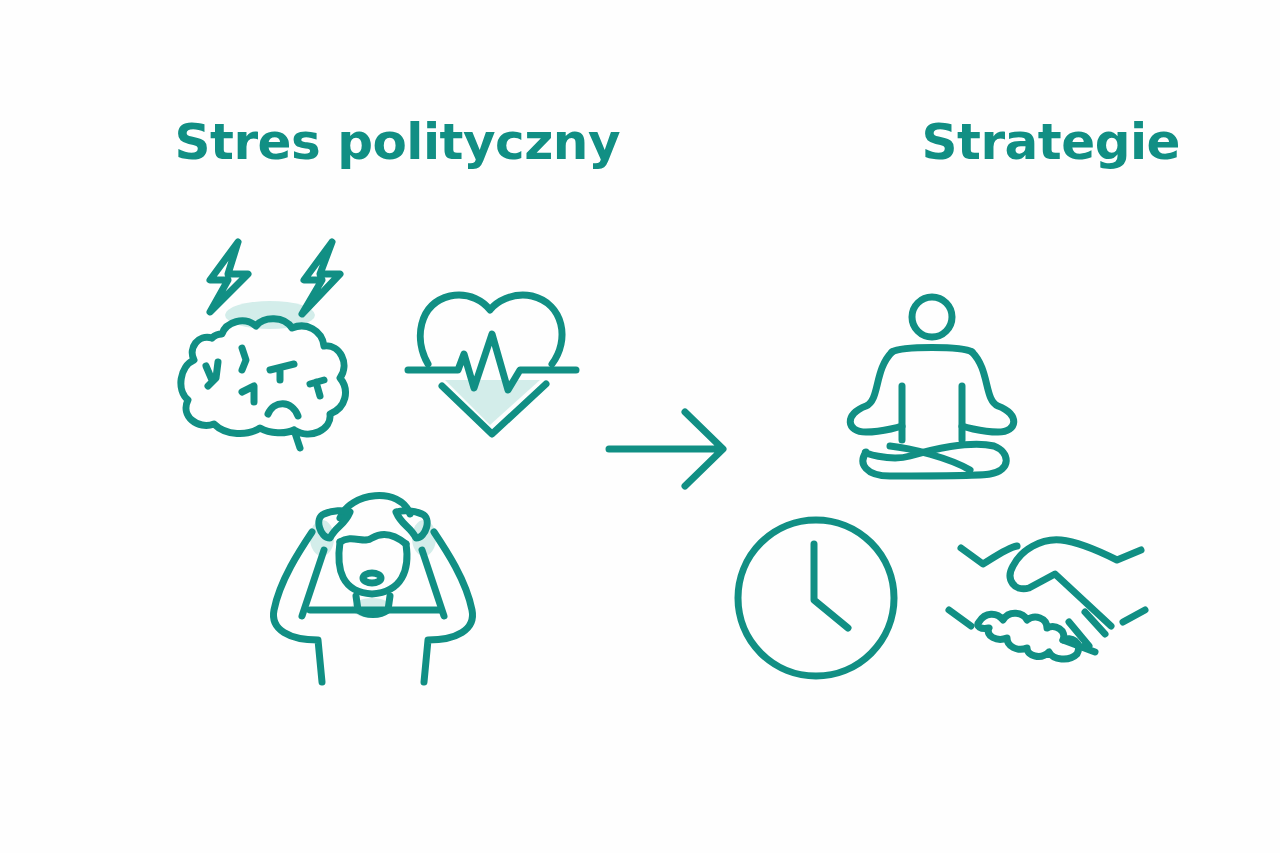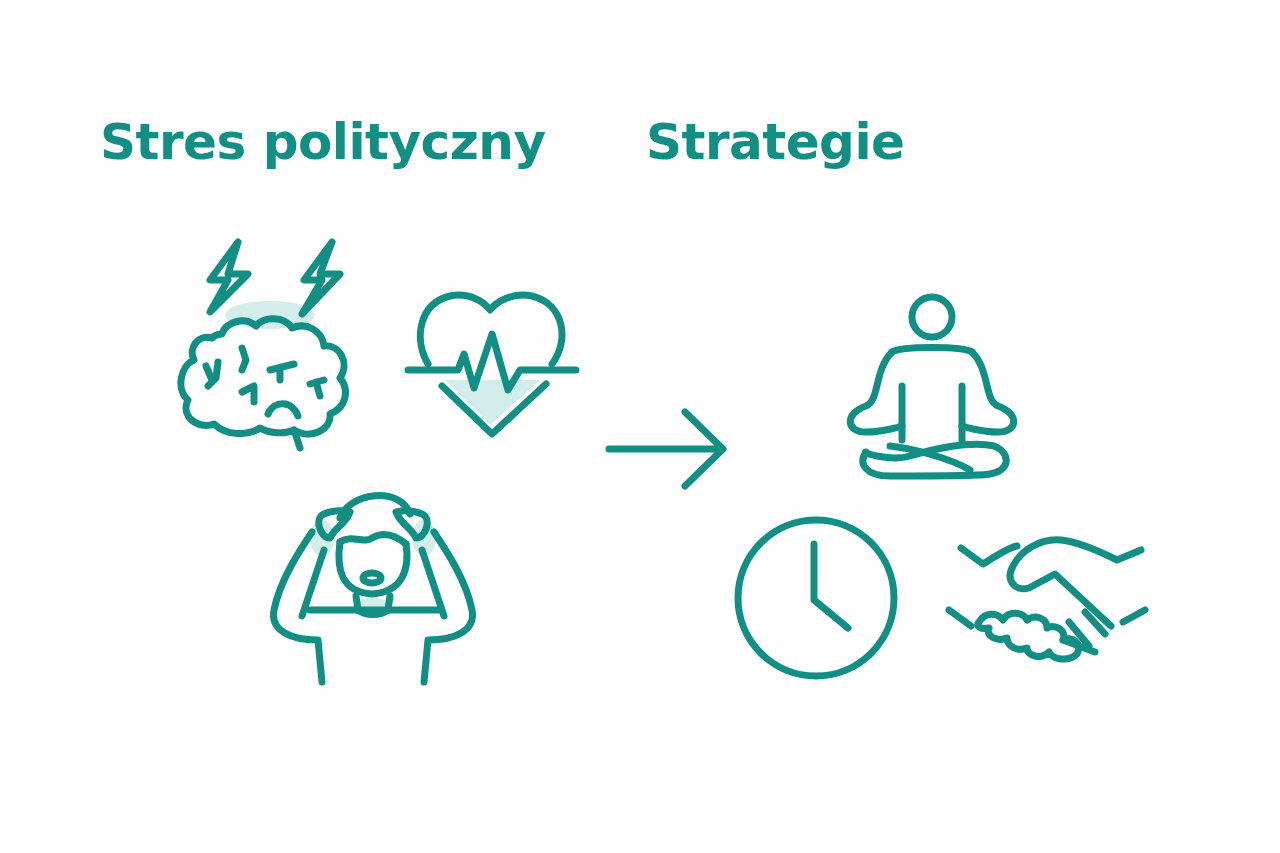--- a/index.html
+++ b/index.html
@@ -9,26 +9,26 @@
       position: relative;
       overflow: hidden;
       font-family: "DejaVu Sans", "Liberation Sans", sans-serif;
     }
     .title {
       position: absolute;
       color: #118f84;
       font-weight: 600;
       font-size: 50px;
       line-height: 76px;
-      text-align: left;
+      text-align: right;
       letter-spacing: -0.5px;
       margin: 0;
     }
     #title-left { left: 100px; top: 104px; width: 520px; }
-    #title-right { left: 646px; top: 104px; width: 500px; }
+    #title-right { left: 680px; top: 104px; width: 500px; }
     #title-right span { display: block; }
     svg.icon { position: absolute; overflow: visible; }
     .stroke { fill: none; stroke: #118f84; stroke-width: 7; stroke-linecap: round; stroke-linejoin: round; }
     .glow { fill: #9fd9d2; opacity: 0.45; }
   </style>
 </head>
 <body>
 
 <h1 class="title" id="title-left">Stres polityczny</h1>
 

